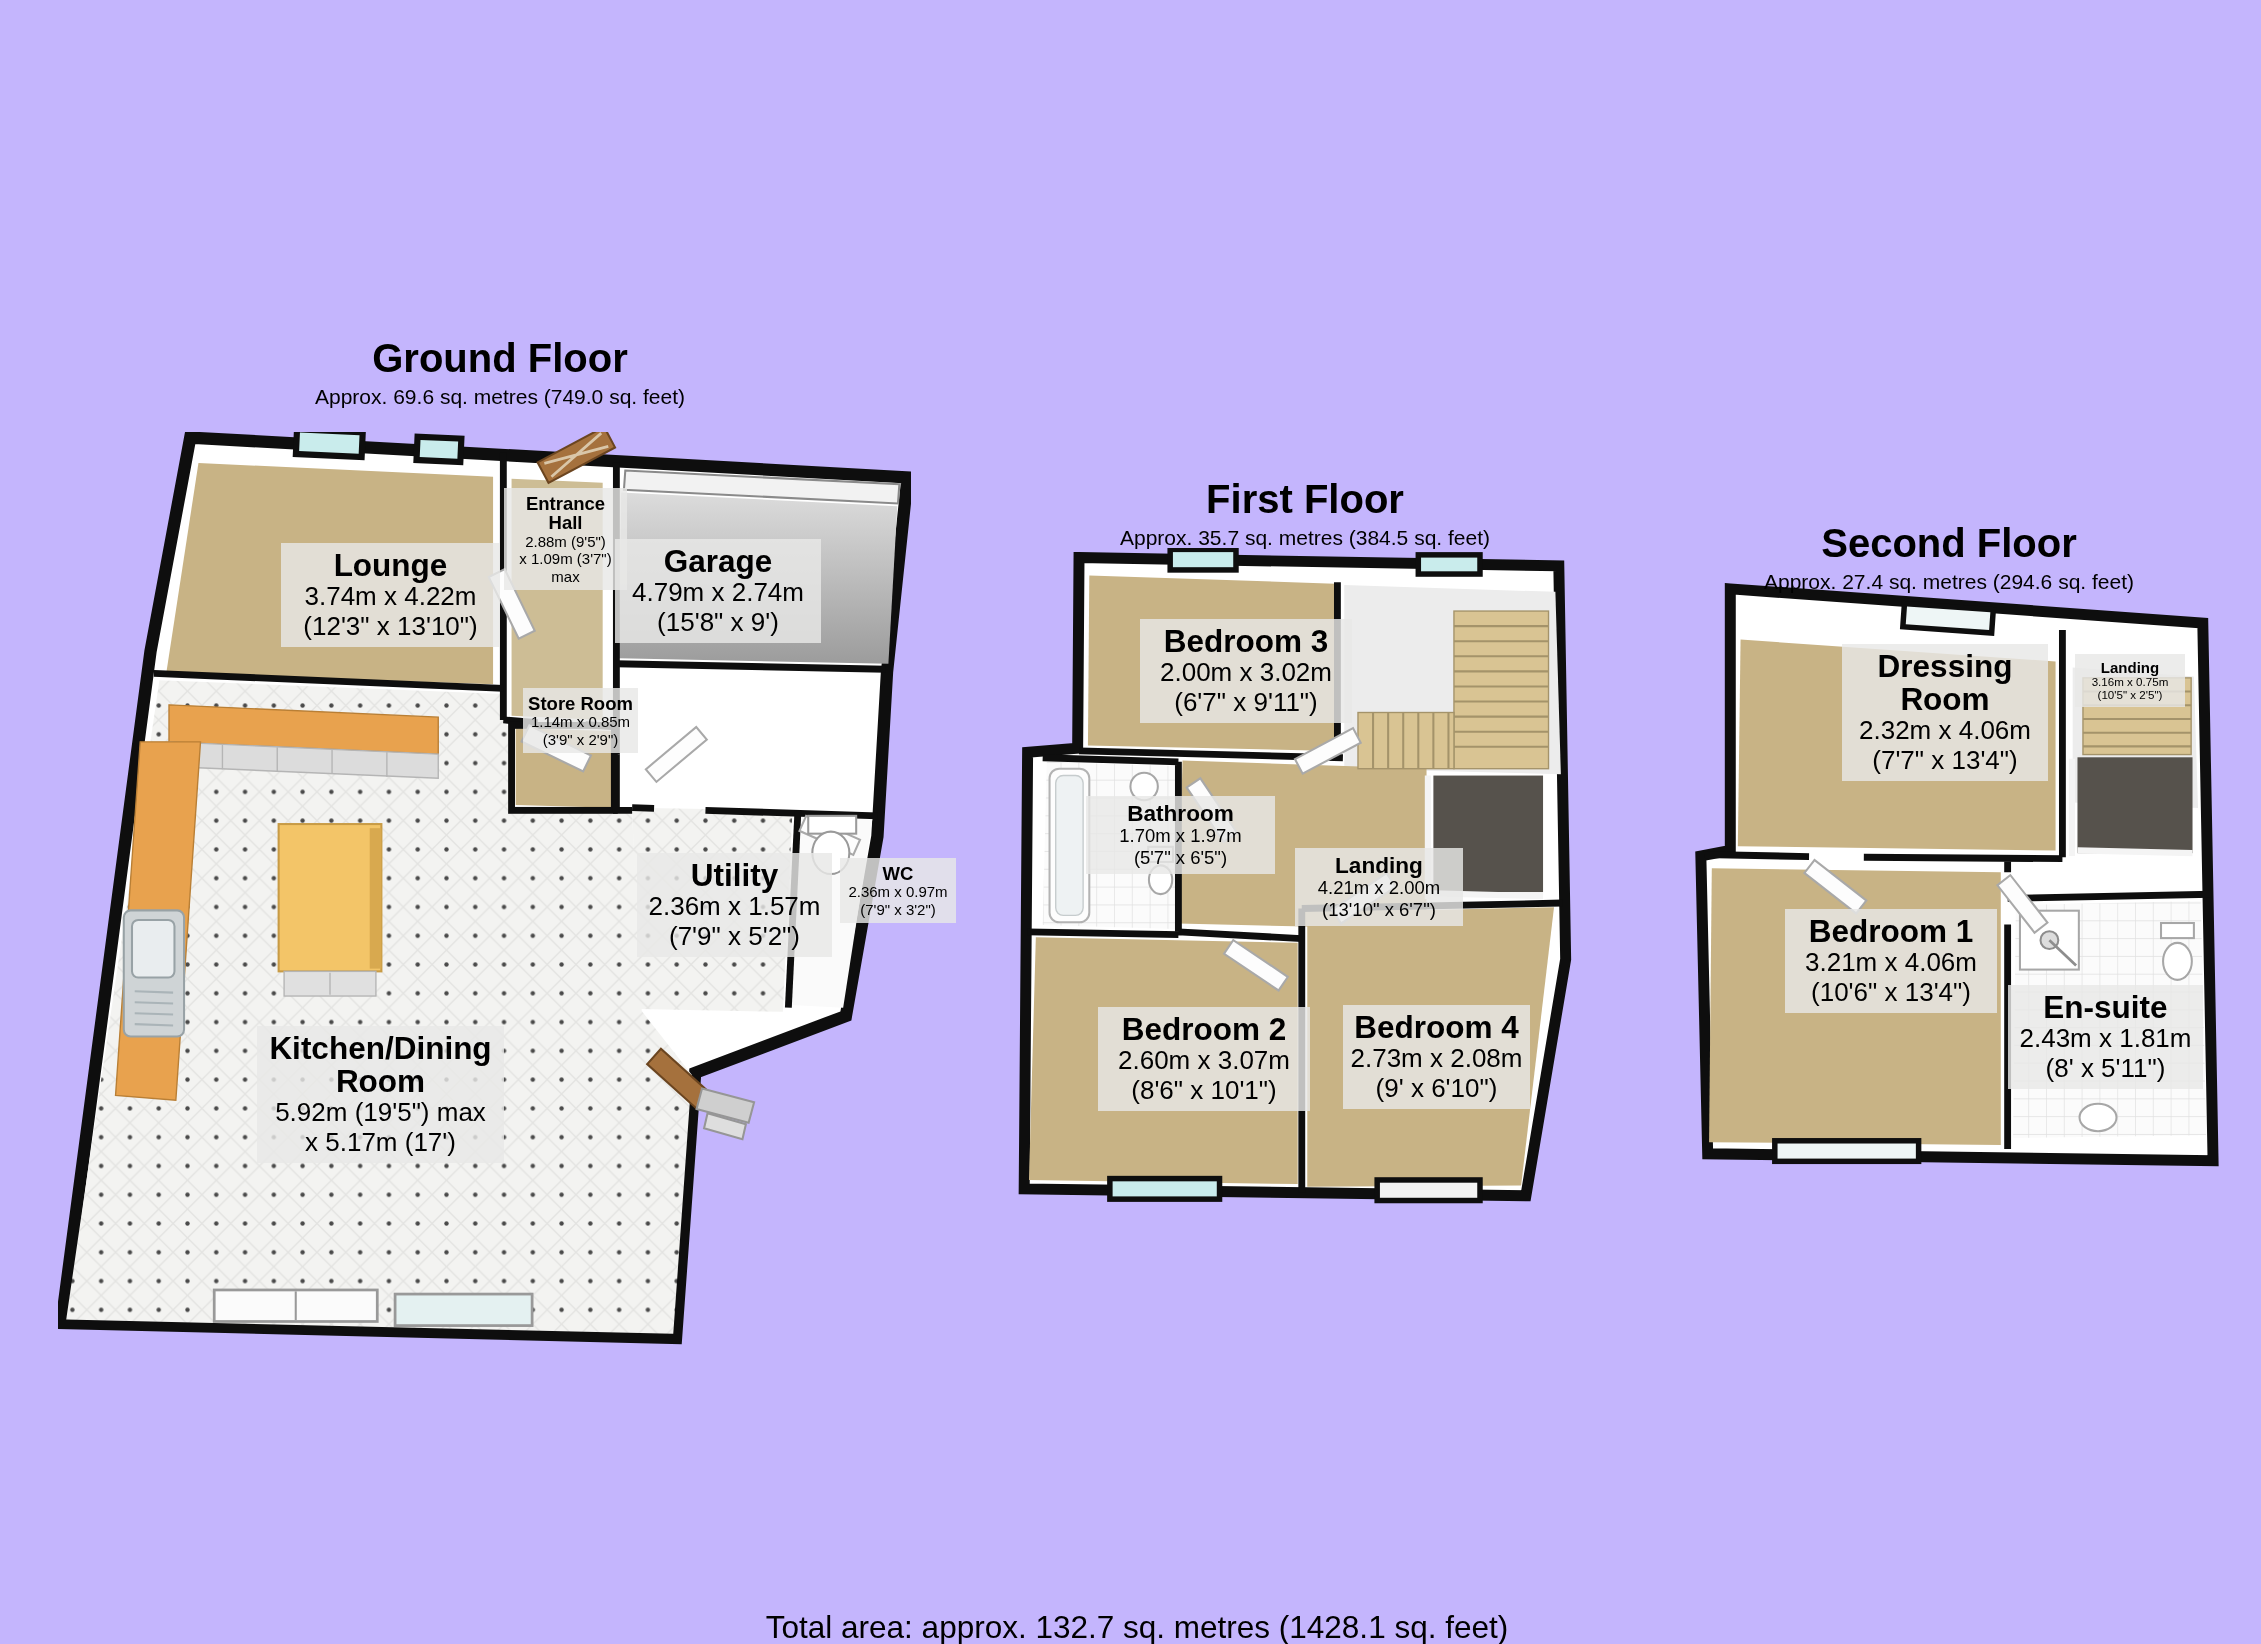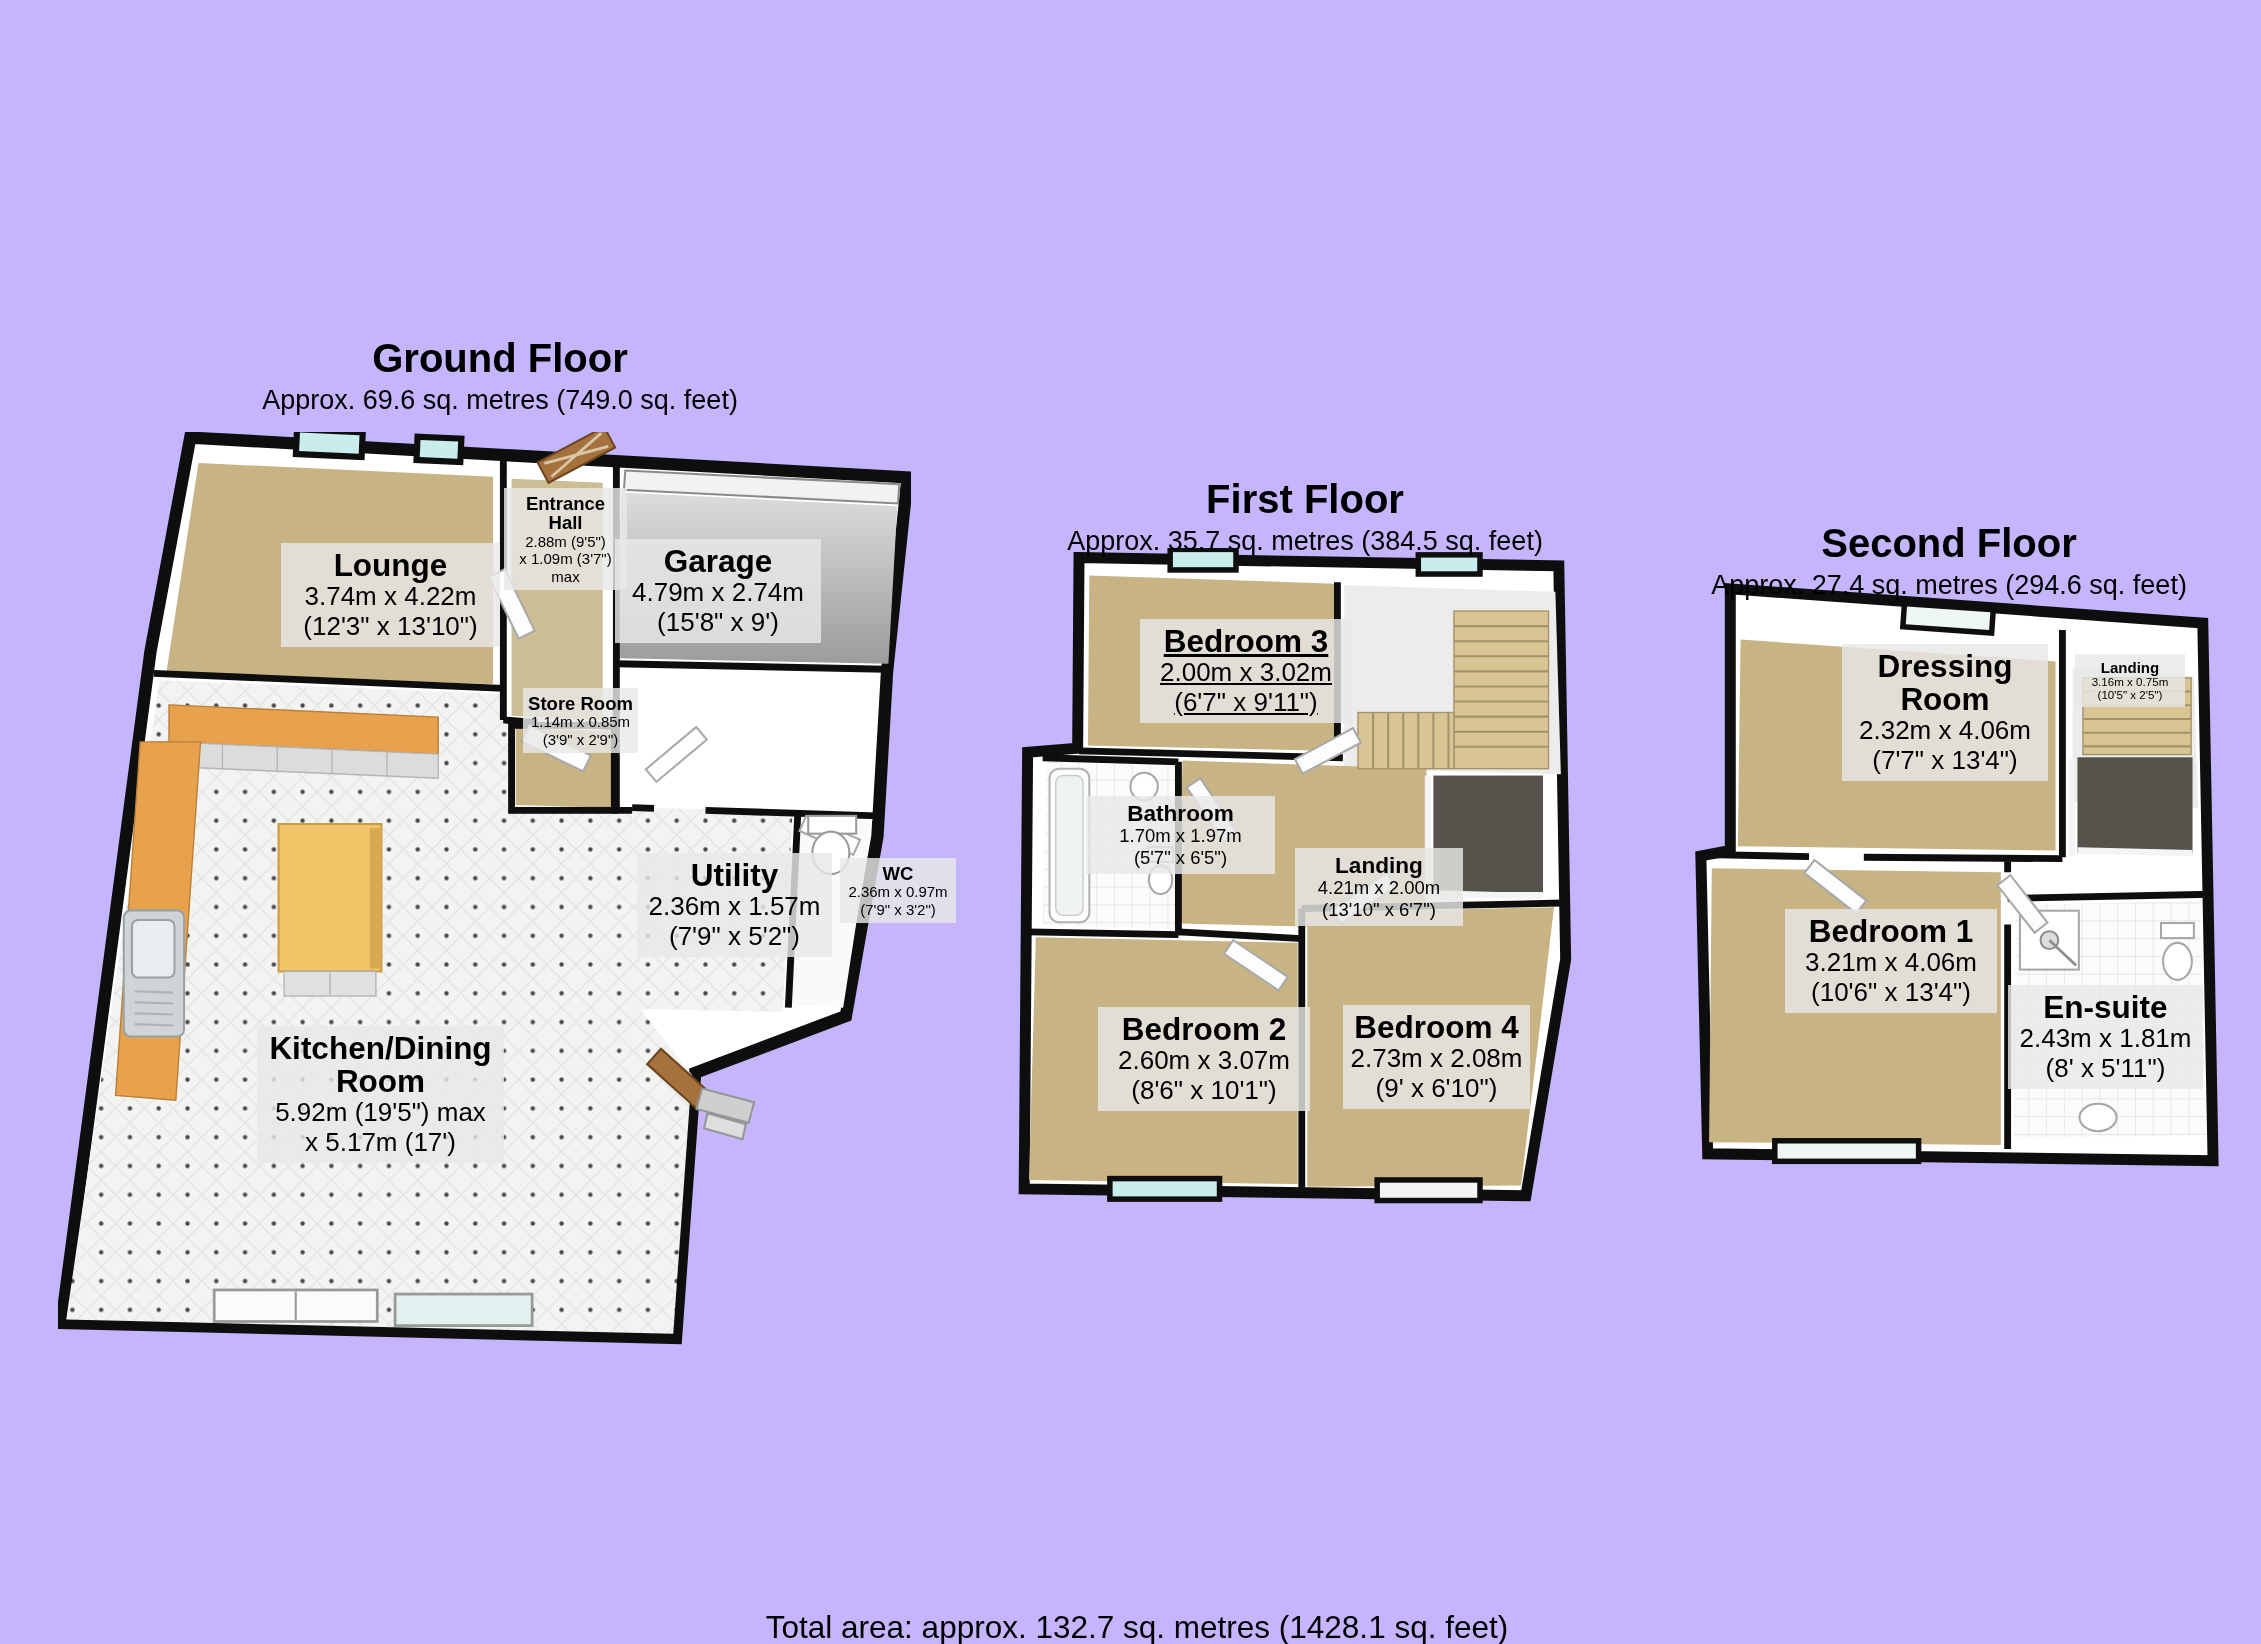--- a/index.html
+++ b/index.html
@@ -3,21 +3,21 @@
 <meta charset="utf-8">
 <style>
   * { margin:0; padding:0; box-sizing:border-box; }
   html,body { width:2261px; height:1645px; background:#ffffff;
     font-family:"Liberation Sans", sans-serif; position:relative; overflow:hidden; }
   .page { position:absolute; inset:0; background:#c4b5fd; }
   .plan { position:absolute; }
   .plan svg { display:block; }
   .floor-header { position:absolute; text-align:center; color:#000; }
   .ftitle { font-size:40px; font-weight:bold; line-height:1.05; }
-  .fsub   { font-size:27px; margin-top:5.5px; }
+  .fsub   { font-size:21px; margin-top:5.5px; }
   .room-label { position:absolute; text-align:center; color:#000;
     background:rgba(232,232,230,0.82); padding:5.5px 4.1px; }
   .rname { font-weight:bold; }
   .lg .rname { font-size:31.5px; line-height:1.06; }
   .lg .rdim  { font-size:26px; line-height:1.14; }
   .md .rname { font-size:22.6px; line-height:1.06; }
   .md .rdim  { font-size:18.5px; line-height:1.16; }
   .sm .rname { font-size:18.5px; line-height:1.06; }
   .sm .rdim  { font-size:15px; line-height:1.16; }
   .xs .rname { font-size:15px; line-height:1.04; }
@@ -301,21 +301,21 @@
     <div class="rdim">2.36m x 0.97m</div>
     <div class="rdim">(7'9" x 3'2")</div>
   </div>
 
   <div class="room-label lg" style="left:257px; top:1026px; width:247px;">
     <div class="rname">Kitchen/Dining Room</div>
     <div class="rdim">5.92m (19'5") max</div>
     <div class="rdim">x 5.17m (17')</div>
   </div>
 
-  <div class="room-label lg" style="left:1140px; top:619px; width:212px;text-decoration:underline;">
+  <div class="room-label lg" style="left:1140px; top:619px; width:212px;">
     <div class="rname">Bedroom 3</div>
     <div class="rdim">2.00m x 3.02m</div>
     <div class="rdim">(6'7" x 9'11")</div>
   </div>
 
   <div class="room-label md" style="left:1086px; top:796px; width:189px;">
     <div class="rname">Bathroom</div>
     <div class="rdim">1.70m x 1.97m</div>
     <div class="rdim">(5'7" x 6'5")</div>
   </div>

